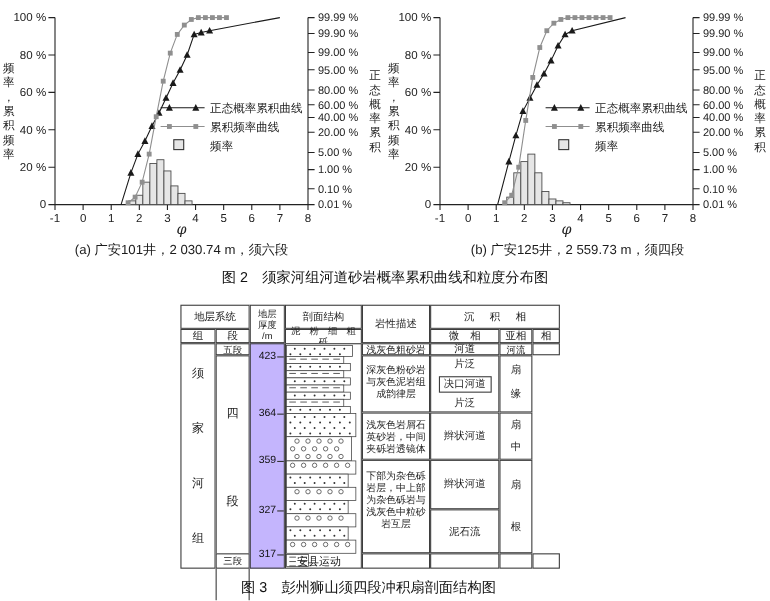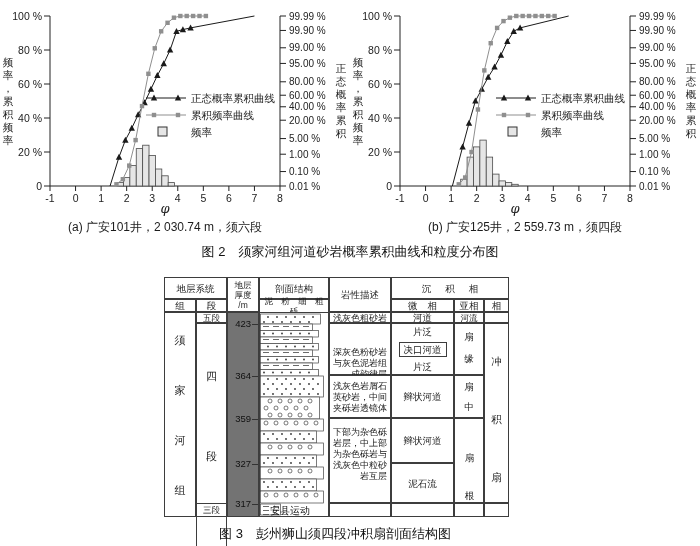--- a/index.html
+++ b/index.html
@@ -4,33 +4,33 @@
 <style>
   html,body{margin:0;padding:0;background:#ffffff;}
   body{font-family:"Liberation Sans","DejaVu Sans",sans-serif;}
   .page{position:relative;width:700px;height:546px;background:#ffffff;overflow:hidden;color:#1c1c1c;}
   svg{font-family:"Liberation Sans","DejaVu Sans",sans-serif;}
   .chart-svg{position:absolute;top:2px;}
   .chart-caption{position:absolute;top:219px;font-size:12px;text-align:center;color:#1c1c1c;}
   .fig-title{position:absolute;font-weight:normal;font-size:13px;text-align:center;color:#111;}
   .strat{position:absolute;left:164px;top:277px;width:346px;height:241px;}
   .cell{position:absolute;box-sizing:border-box;border:1px solid #3d3d3d;display:flex;align-items:center;justify-content:center;text-align:center;background:#fff;color:#1c1c1c;font-size:9.5px;line-height:11px;}
-  .blk{display:block;text-align:right;padding:2px 3px;font-size:9px;line-height:11px;}
+  .blk{display:block;text-align:center;padding:2px 3px;font-size:9px;line-height:11px;}
   .sp3{letter-spacing:14px;padding-left:14px;}
   .sp2{letter-spacing:10px;padding-left:10px;}
   .sp1{letter-spacing:3px;padding-left:3px;}
   .vt{width:1.1em;word-wrap:break-word;word-break:break-all;margin:0 auto;text-align:center;}
   .v4{line-height:50px;padding-top:2px;}
   .v2a{line-height:80px;padding-top:12px;}
   .v2b{line-height:22px;padding-top:2px;}
   .v2c{line-height:20px;padding-top:1px;}
-  .v2d{line-height:38px;padding-top:20px;text-align:right;}
+  .v2d{line-height:38px;padding-top:4px;}
   .v3{line-height:58px;padding-top:8px;}
   .thick{font-size:8.5px;line-height:10px;}
-  .depthwrap{position:absolute;box-sizing:border-box;border:1px solid #3d3d3d;background:#737373;}
+  .depthwrap{position:absolute;box-sizing:border-box;border:1px solid #3d3d3d;background:#c4b5fd;}
   .depth{position:absolute;right:7px;font-size:9.5px;color:#111;}
   .dtick{position:absolute;right:0;width:6px;height:1px;background:#333;}
   .kbox{border:1px solid #3d3d3d;padding:0 4px;font-size:9.5px;line-height:13px;background:#fff;}
   .note{position:absolute;font-size:10px;color:#111;background:transparent;z-index:5;}
   .watermark{position:absolute;left:588px;top:521px;font-family:"DejaVu Serif","Liberation Serif",serif;font-style:italic;font-size:15px;letter-spacing:1px;color:#ee9aa2;}
 </style>
 </head>
 <body>
 
 <div class="page">
@@ -486,21 +486,21 @@
           <line x1="13" y1="193.5" x2="19" y2="193.5" stroke="#444" stroke-width="0.8"></line>
           <line x1="3" y1="197.5" x2="9" y2="197.5" stroke="#444" stroke-width="0.8"></line>
           <line x1="13" y1="197.5" x2="19" y2="197.5" stroke="#444" stroke-width="0.8"></line>
           <line x1="3" y1="201.5" x2="9" y2="201.5" stroke="#444" stroke-width="0.8"></line>
           <line x1="13" y1="201.5" x2="19" y2="201.5" stroke="#444" stroke-width="0.8"></line>
         </svg>
     </div>
     <div class="note" style="left:106px;top:227px;width:58px;">安县运动</div>
 
     <div class="cell blk" style="left:165px;top:35px;width:62px;height:11px;padding:0 3px;">浅灰色粗砂岩</div>
-    <div class="cell blk" style="left:165px;top:46px;width:62px;height:52px;padding-top:23px;">深灰色粉砂岩与灰色泥岩组成韵律层</div>
+    <div class="cell blk" style="left:165px;top:46px;width:62px;height:52px;padding-top:7px;">深灰色粉砂岩与灰色泥岩组成韵律层</div>
     <div class="cell blk" style="left:165px;top:98px;width:62px;height:43px;padding-top:5px;">浅灰色岩屑石英砂岩，中间夹砾岩透镜体</div>
     <div class="cell blk" style="left:165px;top:141px;width:62px;height:85px;padding-top:8px;">下部为杂色砾岩层，中上部为杂色砾岩与浅灰色中粒砂岩互层</div>
     <div class="cell" style="left:165px;top:226px;width:62px;height:14px;"></div>
 
     <div class="cell" style="left:227px;top:35px;width:63px;height:11px;">河道</div>
     <div class="cell" style="left:227px;top:46px;width:63px;height:52px;flex-direction:column;justify-content:space-between;padding:2px 0;">
       <span>片泛</span>
       <span class="kbox">决口河道</span>
       <span>片泛</span>
     </div>
@@ -515,21 +515,18 @@
     </div>
     <div class="cell" style="left:290px;top:98px;width:30px;height:43px;align-items:flex-start;">
       <div class="vt v2c">扇中</div>
     </div>
     <div class="cell" style="left:290px;top:141px;width:30px;height:85px;align-items:flex-start;">
       <div class="vt v2d">扇根</div>
     </div>
     <div class="cell" style="left:290px;top:226px;width:30px;height:14px;"></div>
 
     <div class="cell" style="left:320px;top:35px;width:25px;height:11px;"></div>
-    <div class="cell" style="left:320px;top:46px;width:25px;height:180px;align-items:flex-start;font-size:10.5px;">
-      <div class="vt v3">冲积扇</div>
-    </div>
     <div class="cell" style="left:320px;top:226px;width:25px;height:14px;"></div>
   </div>
 
   <div class="fig-title" style="left:110px;top:525px;width:450px;">图 3　彭州狮山须四段冲积扇剖面结构图</div>
 
 </div>
 
 </body></html>

